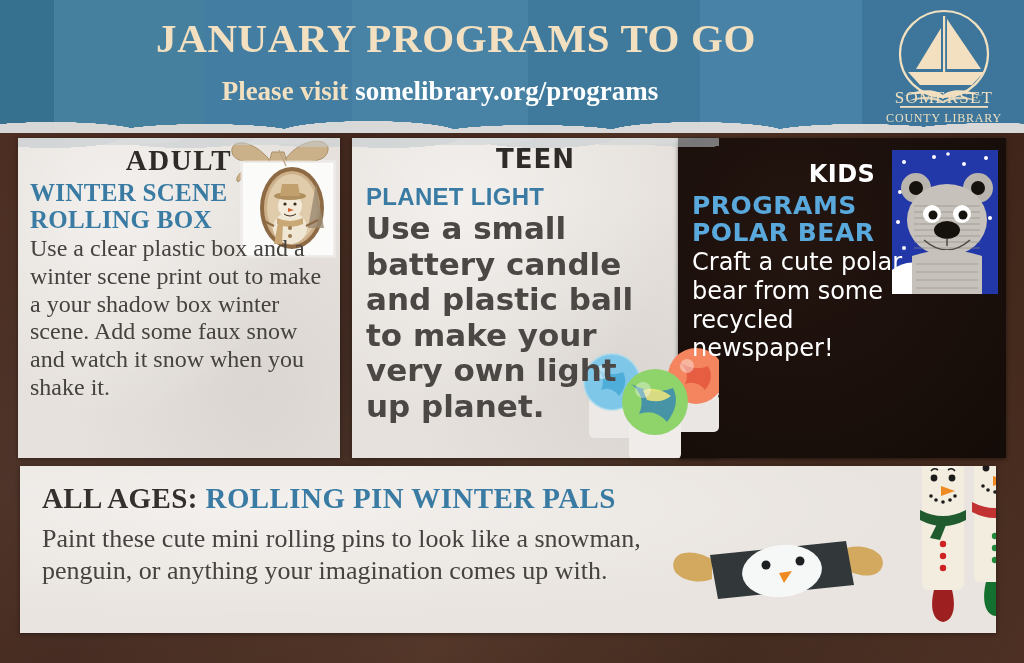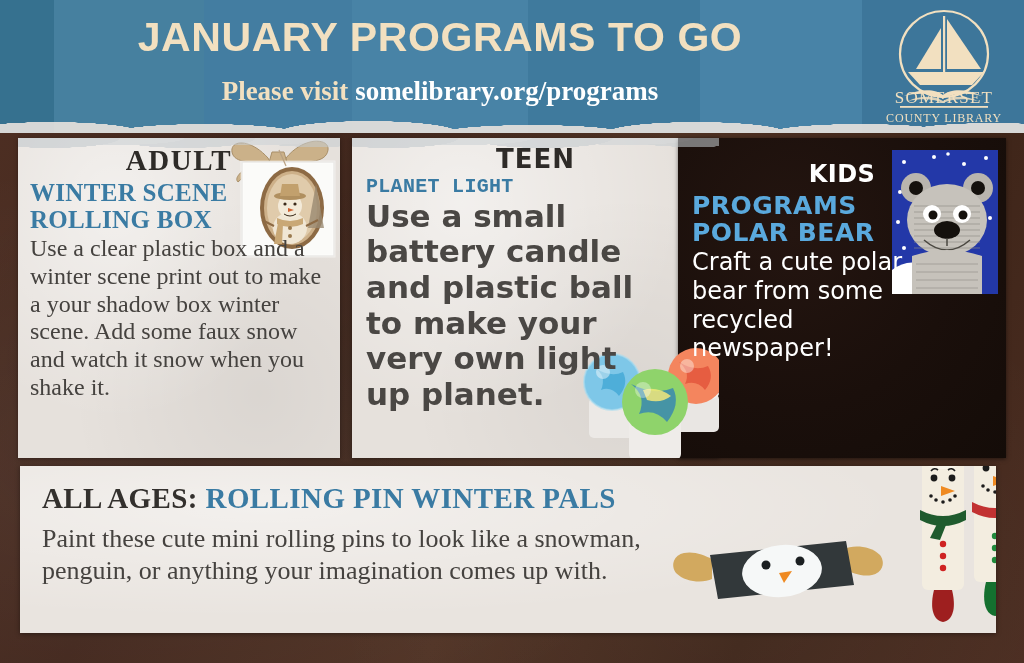--- a/index.html
+++ b/index.html
@@ -40,21 +40,22 @@
       radial-gradient(ellipse 90px 12px at 36% 100%, #e8e3de 0 99%, transparent 100%),
       radial-gradient(ellipse 90px 8px at 52% 100%, #e8e3de 0 99%, transparent 100%),
       radial-gradient(ellipse 90px 11px at 68% 100%, #e8e3de 0 99%, transparent 100%),
       radial-gradient(ellipse 90px 9px at 84% 100%, #e8e3de 0 99%, transparent 100%),
       radial-gradient(ellipse 90px 10px at 97% 100%, #e8e3de 0 99%, transparent 100%);
     opacity:.9;
   }
   #hdr-title{
     position:absolute;left:0;top:14px;width:880px;text-align:center;
     color:#f2e0c0;font-size:41px;font-weight:700;letter-spacing:.6px;
-    font-family:Liberation Sans, sans-serif;
+    font-family:Liberation Serif, serif;
+    padding-left:16px;
   }
   #hdr-sub{
     position:absolute;left:0;top:76px;width:880px;text-align:center;
     color:#f2e0c0;font-size:27px;font-weight:700;
     font-family:"Liberation Serif",serif;white-space:nowrap;
   }
   #hdr-sub .url{color:#ffffff;font-weight:700;}
   
   #logo{position:absolute;right:16px;top:6px;width:128px;height:124px;}
   #logo svg{display:block;}
@@ -100,21 +101,21 @@
   }
   .cat-serif{font-family:"Liberation Serif",serif;font-size:29px;font-weight:700;color:#2e2b28;letter-spacing:1.5px;}
   .cat-sans{font-family:"DejaVu Sans",sans-serif;font-size:26px;font-weight:700;color:#2e2b28;letter-spacing:1px;}
   .cat-hand{font-family:"DejaVu Sans",sans-serif;font-size:24px;font-weight:700;color:#ffffff;letter-spacing:.5px;}
   .title{position:relative;z-index:4;line-height:1.08;}
   .body{position:relative;z-index:4;line-height:1.16;}
   
   #panel-adult .title{margin:2px 0 0 12px;font-family:"Liberation Serif",serif;font-size:25px;font-weight:700;color:#3a7ba3;letter-spacing:.3px;}
   #panel-adult .body{margin:2px 0 0 12px;font-family:"Liberation Serif",serif;font-size:24px;color:#45423f;width:300px;}
   
-  #panel-teen .title{margin:2px 0 0 14px;font-family:Liberation Mono, monospace;font-size:20px;font-weight:700;color:#3a7ba3;letter-spacing:.3px;}
+  #panel-teen .title{margin:10px 0 0 14px;font-family:Liberation Sans, sans-serif;font-size:24px;font-weight:700;color:#3a7ba3;letter-spacing:.3px;}
   #panel-teen .body{margin:1px 0 0 14px;font-family:"DejaVu Sans",sans-serif;font-size:31px;font-weight:700;color:#4a4744;width:290px;line-height:1.15;}
   
   #panel-kids .cat{text-align:center;margin-top:22px;}
   #panel-kids .title{margin:4px 0 0 14px;font-family:"DejaVu Sans",sans-serif;font-size:25px;font-weight:700;color:#5aa9dd;letter-spacing:.5px;}
   #panel-kids .body{margin:2px 0 0 14px;font-family:"DejaVu Sans",sans-serif;font-size:24px;color:#ffffff;width:240px;line-height:1.2;}
   
   #img-shakerbox{position:absolute;right:-8px;top:-6px;width:124px;height:132px;z-index:2;}
   #img-planets{position:absolute;right:-10px;bottom:-6px;width:152px;height:140px;z-index:2;}
   #img-polarbear{position:absolute;right:6px;top:10px;width:110px;height:148px;z-index:2;}
   

